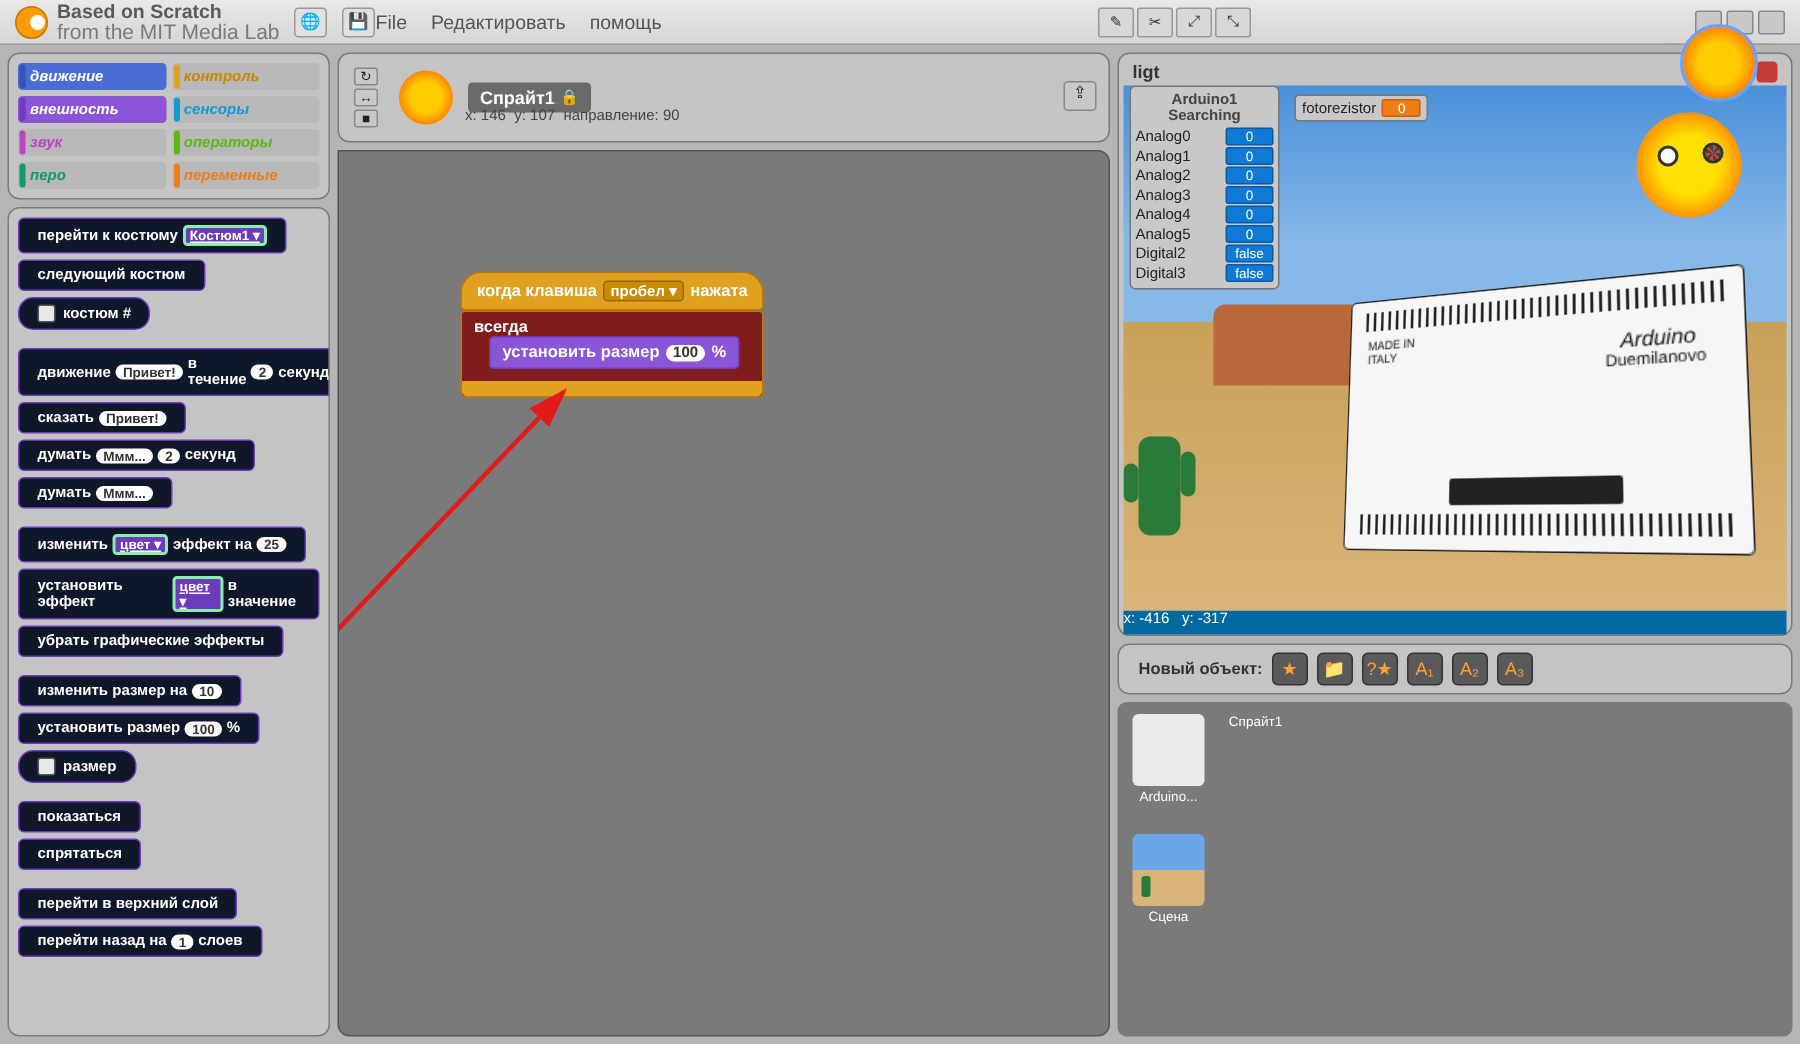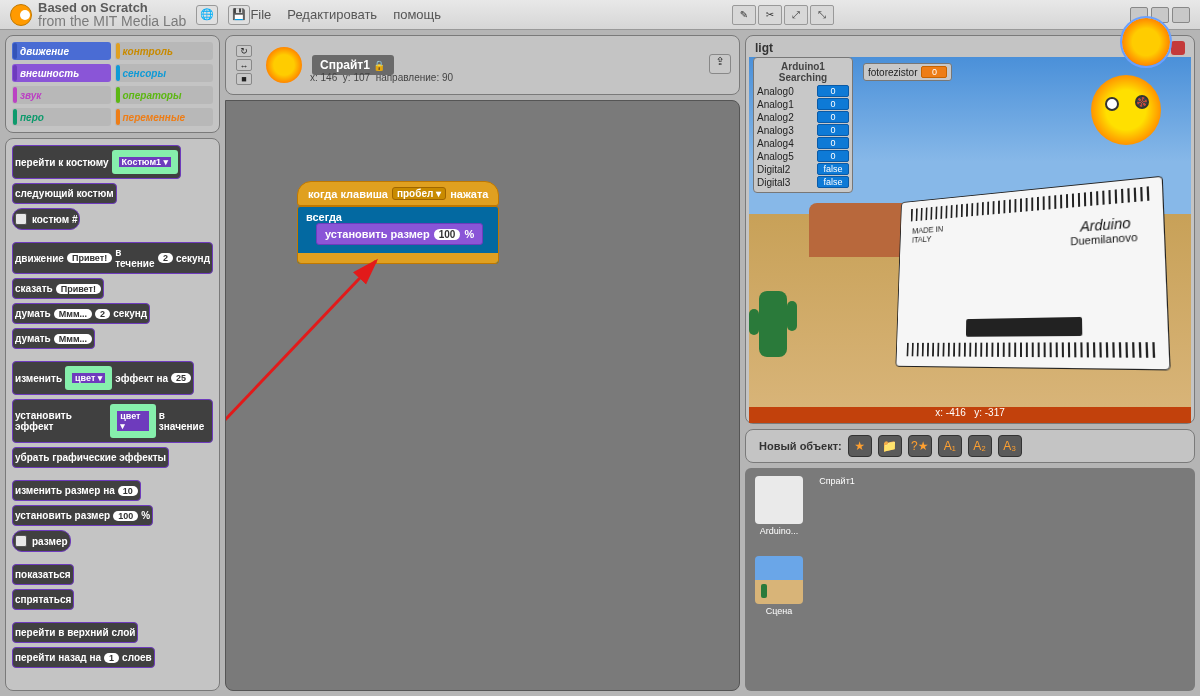--- a/index.html
+++ b/index.html
@@ -32,22 +32,22 @@
   .c-motion{background:#4a6cd4;} .c-motion::before{background:#3454b8;}
   .c-control{background:#b8b8b8; color:#c88a00;} .c-control::before{background:#e0a020;}
   .c-looks{background:#8a55d7;} .c-looks::before{background:#6e3bbd;}
   .c-sensing{background:#b8b8b8; color:#0e9ad6;} .c-sensing::before{background:#0e9ad6;}
   .c-sound{background:#b8b8b8; color:#bb42c3;} .c-sound::before{background:#bb42c3;}
   .c-operators{background:#b8b8b8; color:#5cb712;} .c-operators::before{background:#5cb712;}
   .c-pen{background:#b8b8b8; color:#0e9a6c;} .c-pen::before{background:#0e9a6c;}
   .c-vars{background:#b8b8b8; color:#ee7d16;} .c-vars::before{background:#ee7d16;}
 
   .blocklist { flex:1; overflow:hidden; }
-  .block { background:#404040; color:#fff; font-size:10px; font-weight:bold; border:1px solid #6e3bbd; border-radius:4px; padding:4px 2px; margin-bottom:4px; display:flex; align-items:center; gap:3px; width:fit-content; cursor:grab; }
-  .block .slot { background:#6e3bbd; border-radius:3px; padding:0 3px; font-size:9px; border:7px solid #86efac;}
+  .block { background:#0f172a; color:#fff; font-size:10px; font-weight:bold; border:1px solid #6e3bbd; border-radius:4px; padding:4px 12px; margin-bottom:4px; display:flex; align-items:center; gap:3px; width:fit-content; cursor:grab; }
+  .block .slot { background:#6e3bbd; border-radius:3px; padding:0 3px; font-size:9px; border:2px solid #86efac;text-decoration:underline;}
   .block .pill { background:#fff; color:#333; border-radius:8px; padding:0 5px; font-size:9px; }
   .reporter { border-radius:10px !important; }
   .sep { height:8px; }
   .checkbox { width:12px; height:12px; background:#e8e8e8; border:1px solid #555; border-radius:2px; display:inline-block; vertical-align:middle; margin-right:2px;}
 
   
   .center-col { flex:1; display:flex; flex-direction:column; gap:5px; }
   .sprite-header { height:60px; position:relative; display:flex; align-items:center; }
   .cycle-icons { width:20px; margin-left:4px; display:flex; flex-direction:column; gap:2px;}
   .cycle-icons div{ width:16px; height:12px; background:#c8c8c8; border:1px solid #888; border-radius:2px; font-size:9px; text-align:center;}
@@ -55,24 +55,24 @@
   .sprite-thumb::before{content:'';position:absolute;inset:-6px;background:repeating-conic-gradient(#ff8800 0 10deg, transparent 10deg 20deg);border-radius:50%;z-index:-1;}
   .namebox { background:#6a6a6a; color:#fff; padding:3px 8px; border-radius:3px; font-weight:bold; font-size:12px; display:flex; align-items:center; gap:4px;}
   .lock{font-size:10px;}
   .coords { position:absolute; left:84px; top:36px; font-size:10px; color:#444;}
   .exportbtn{position:absolute; right:8px; top:18px; width:22px;height:20px;background:#c8c8c8;border:1px solid #888;border-radius:3px;cursor:pointer; text-align:center;}
   .tabs { display:flex; gap:2px; margin-left:12px; }
   .tab { background:#b0b0b0; border:1px solid #888; border-bottom:none; border-radius:6px 6px 0 0; padding:3px 12px; font-size:11px; color:#555; cursor:pointer;}
   .tab.active { background:#7a7a7a; color:#fff; }
   .script-canvas { flex:1; background:#7a7a7a; border:1px solid #555; border-radius:0 8px 8px 8px; position:relative; }
 
-  .stackblock{position:absolute; left:71px; top:80px;}
+  .stackblock{position:absolute; left:81px; top:80px;}
   .hatblock{background:#e0a020; color:#fff; font-weight:bold; font-size:11px; border:1px solid #c07800; border-radius:14px 14px 3px 3px; padding:5px 10px; display:flex; align-items:center; gap:4px;}
   .hatblock .dd{background:#c88a00;border:1px solid #a06600;border-radius:3px;padding:0 4px;font-size:10px;}
-  .cblock{background:#0369a1;color:#fff;font-weight:bold;border:1px solid #c07800;border-radius:3px;padding:4px 8px 18px 8px;position:relative;}
+  .cblock{background:#7f1d1d;color:#fff;font-weight:bold;border:1px solid #c07800;border-radius:3px;padding:4px 8px 18px 8px;position:relative;}
   .cblock::after{content:'';position:absolute;left:0;right:0;bottom:0;height:10px;background:#e0a020;border-radius:0 0 3px 3px;}
   .innerblock{background:#8a55d7;color:#fff;font-weight:bold;font-size:11px;border:1px solid #6e3bbd;border-radius:3px;padding:4px 8px;margin-left:10px;display:flex;align-items:center;gap:4px;width:fit-content;}
   .innerblock .pill{background:#fff;color:#333;border-radius:8px;padding:0 5px;font-size:10px;}
 
   
   .right-col { width:450px; display:flex; flex-direction:column; gap:5px; }
   .stagehdr { height:18px; display:flex; align-items:center; padding:0 6px;}
   .stagehdr .title{font-weight:bold;font-size:12px;color:#333;}
   .stagehdr .flag{width:16px;height:14px;color:#2a9d2a;font-size:13px; margin-left:auto;}
   .stagehdr .stop{width:14px;height:14px;background:#c43a3a;border-radius:3px;margin-left:4px;}
@@ -93,21 +93,21 @@
   .arduino .chip{position:absolute;left:80px;bottom:30px;width:120px;height:18px;background:#222;border-radius:2px;}
   .arduino .made{position:absolute;left:14px;top:28px;font-size:9px;color:#222;}
 
   .monitor-panel{position:absolute;left:4px;top:0;width:100px;background:#c8c8c8;border:1px solid #777;border-radius:4px;padding:3px;font-size:10px;}
   .monitor-panel .hdr{font-weight:bold;text-align:center;color:#444;line-height:1.1;margin-bottom:2px;}
   .mrow{display:flex;justify-content:space-between;align-items:center;margin:1px 0;}
   .mrow .mval{background:#0e7ad6;color:#fff;min-width:32px;text-align:center;border-radius:2px;padding:0 3px;font-size:9px;border:1px solid #0a5aa6;}
   .topmon{position:absolute;left:114px;top:6px;background:#c8c8c8;border:1px solid #777;border-radius:3px;padding:2px 4px;font-size:10px;display:flex;align-items:center;gap:4px;}
   .topmon .v{background:#ee7d16;color:#fff;min-width:26px;text-align:center;border-radius:2px;font-size:9px;border:1px solid #c86400;}
 
-  .coordbar{height:16px;text-align:center;padding-right:12px;font-size:10px;color:#fff;background:#c2410c;padding-left:12px;}
+  .coordbar{height:16px;text-align:left;padding-right:12px;font-size:10px;color:#fff;background:#0369a1;}
 
   .newobj{display:flex;align-items:center;gap:6px;padding:0 8px;}
   .newobj .lbl{font-weight:bold;color:#333;font-size:11px;}
   .objbtn{width:24px;height:22px;background:#5a5a5a;border-radius:4px;display:flex;align-items:center;justify-content:center;color:#ffa030;font-size:12px;cursor:pointer;border:1px solid #333;}
 
   .spritelist{flex:1;background:#7a7a7a;border-radius:6px;padding:8px;display:flex;gap:8px;align-items:flex-start;}
   .spritem{width:52px;text-align:center;color:#fff;font-size:9px;cursor:pointer;}
   .spritem .th{width:48px;height:48px;background:#5a5a5a;border-radius:4px;margin:0 auto 2px;display:flex;align-items:center;justify-content:center;}
   .spritem.sel .th{outline:2px solid #6aa0ff;}
   .spritem .th.ard{background:#eaeaea;}

